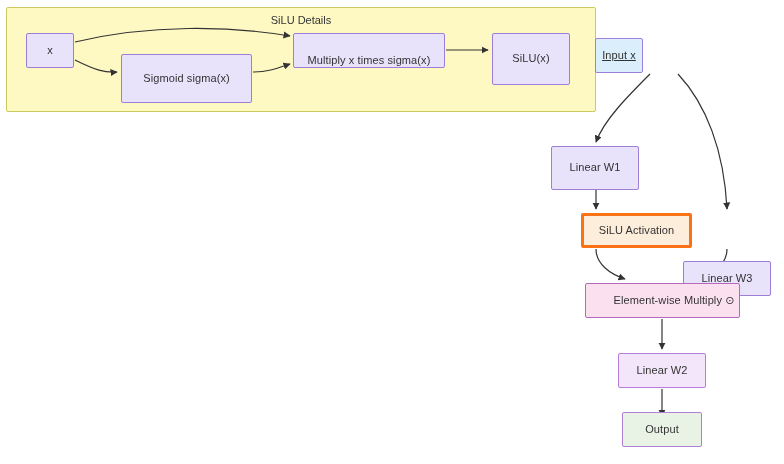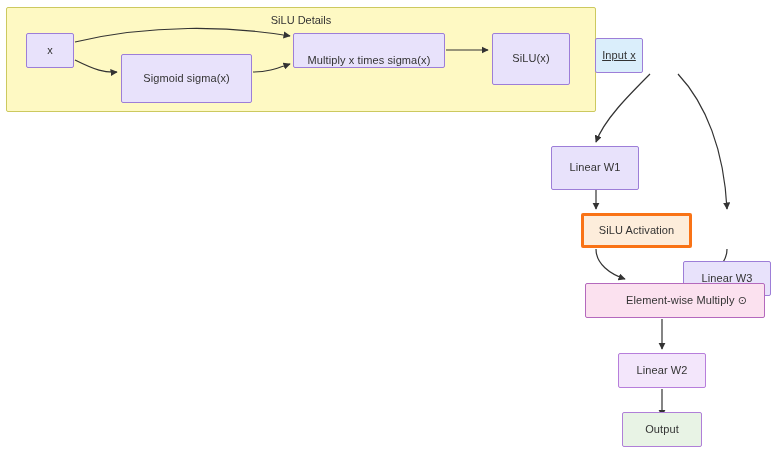--- a/index.html
+++ b/index.html
@@ -128,21 +128,21 @@
       </div>
       <div class="node n-lavender" style="left: 551px; top: 146px; width: 88px; height: 44px;">
         <span>Linear W1</span>
       </div>
       <div class="node n-orange" style="left: 541px; top: 213px; width: 111px; height: 35px;">
         <span>SiLU Activation</span>
       </div>
       <div class="node n-lavender" style="left: 683px; top: 213px; width: 88px; height: 35px; margin-top: 48px;">
         <span>Linear W3</span>
       </div>
-      <div class="node n-pink" style="left: 585px; top: 283px; width: 180px; height: 35px; padding-left: 23px;">
+      <div class="node n-pink" style="left: 585px; top: 283px; width: 155px; height: 35px; padding-left: 23px;">
         <span>Element-wise Multiply ⊙</span>
       </div>
       <div class="node n-violet" style="left: 618px; top: 353px; width: 88px; height: 35px;">
         <span>Linear W2</span>
       </div>
       <div class="node n-green" style="left: 622px; top: 412px; width: 80px; height: 35px;">
         <span>Output</span>
       </div>
     </div>
 

